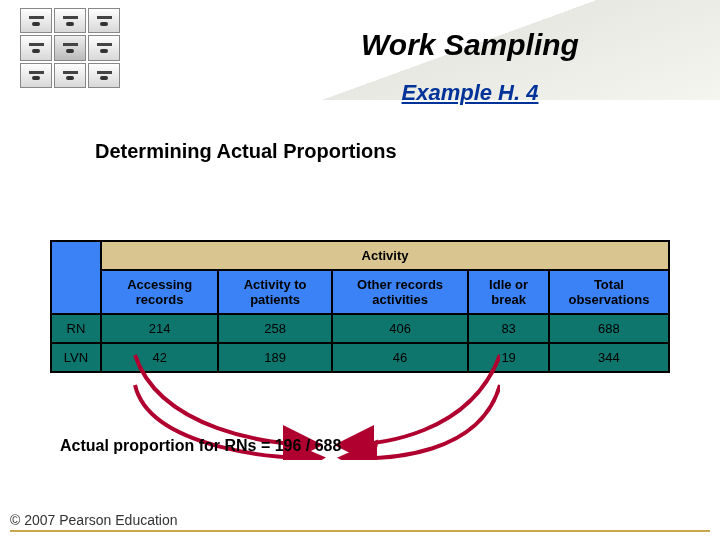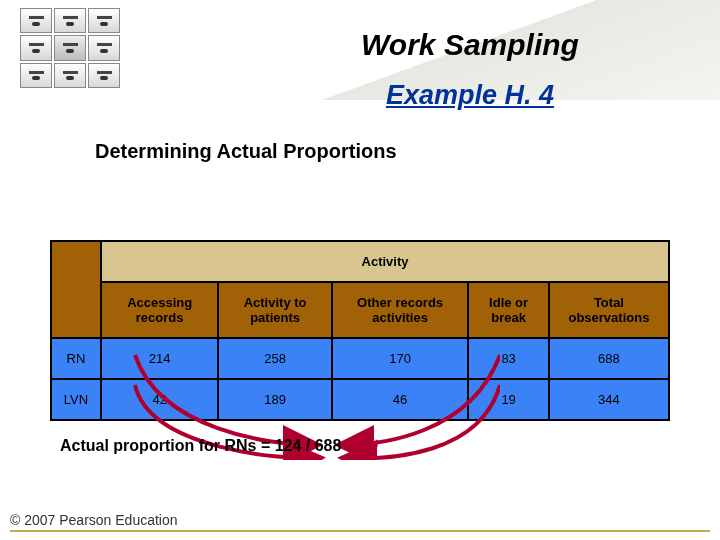--- a/index.html
+++ b/index.html
@@ -27,21 +27,21 @@
   }
   .header .title h1 {
     margin: 16px;
     font-size: 30px;
     font-weight: bold;
     font-style: italic;
     color: #000;
   }
   .header .title h2 {
     margin: 18px 0 0 0;
-    font-size: 27px;
+    font-size: 22px;
     font-style: italic;
     font-weight: bold;
     color: #003399;
     text-decoration: underline;
   }
   .cabinet {
     position: absolute;
     left: 20px;
     top: 8px;
     width: 100px;
@@ -87,30 +87,30 @@
     left: 50px;
     top: 240px;
     width: 620px;
   }
   table {
     border-collapse: collapse;
     width: 100%;
   }
   td, th {
     border: 2px solid #000;
-    padding: 12px 6px;
+    padding: 6px 6px;
     text-align: center;
     font-size: 13px;
   }
   th {
     font-weight: bold;
-    background: #a16207;
+    background: #3b82f6;
   }
   td {
-    background: #3b82f6;
+    background: #0f766e;
   }
   .activity-header {
     border: 2px solid #000;
     text-align: center;
     font-weight: bold;
     background: #d9c58f;
     font-size: 13px;
   }
   .rowlabel {
     width: 50px;
@@ -180,21 +180,21 @@
       <th>Accessing records</th>
       <th>Activity to patients</th>
       <th>Other records activities</th>
       <th>Idle or break</th>
       <th>Total observations</th>
     </tr>
     <tr>
       <td>RN</td>
       <td>214</td>
       <td>258</td>
-      <td>170</td>
+      <td>406</td>
       <td>83</td>
       <td>688</td>
     </tr>
     <tr>
       <td>LVN</td>
       <td>42</td>
       <td>189</td>
       <td>46</td>
       <td>19</td>
       <td>344</td>
@@ -209,19 +209,19 @@
       <path d="M0,0 L10,5 L0,10 Z" fill="#b00030"></path>
     </marker>
   </defs>
   <path d="M55,15 C80,90 190,105 235,105" stroke="#b00030" stroke-width="4" fill="none" marker-end="url(#ah)"></path>
   <path d="M420,15 C390,95 300,105 262,105" stroke="#b00030" stroke-width="4" fill="none" marker-end="url(#ah)"></path>
   <path d="M55,45 C70,110 205,120 238,118" stroke="#b00030" stroke-width="4" fill="none" marker-end="url(#ah)"></path>
   <path d="M420,45 C400,115 310,120 265,118" stroke="#b00030" stroke-width="4" fill="none" marker-end="url(#ah)"></path>
 </svg>
 
 <div class="calc">
-  <div>Actual proportion for RNs =  124 / 688</div>
+  <div>Actual proportion for RNs =  196 / 688</div>
 </div>
 
 <div class="footer">
   <span>© 2007 Pearson Education</span>
   <div class="footer-line"></div>
 </div>
 
 </body></html>

